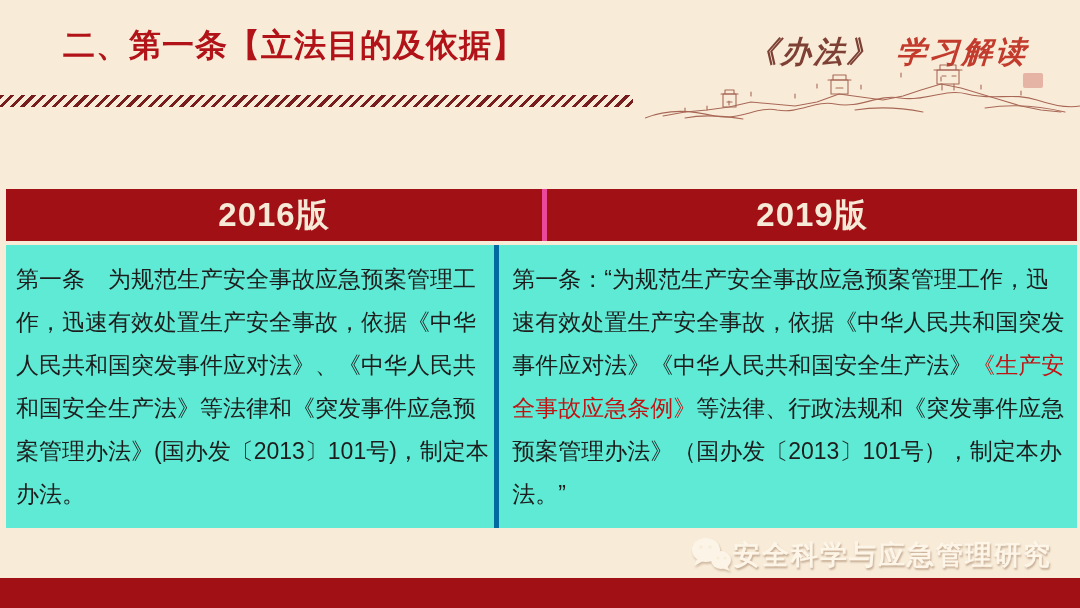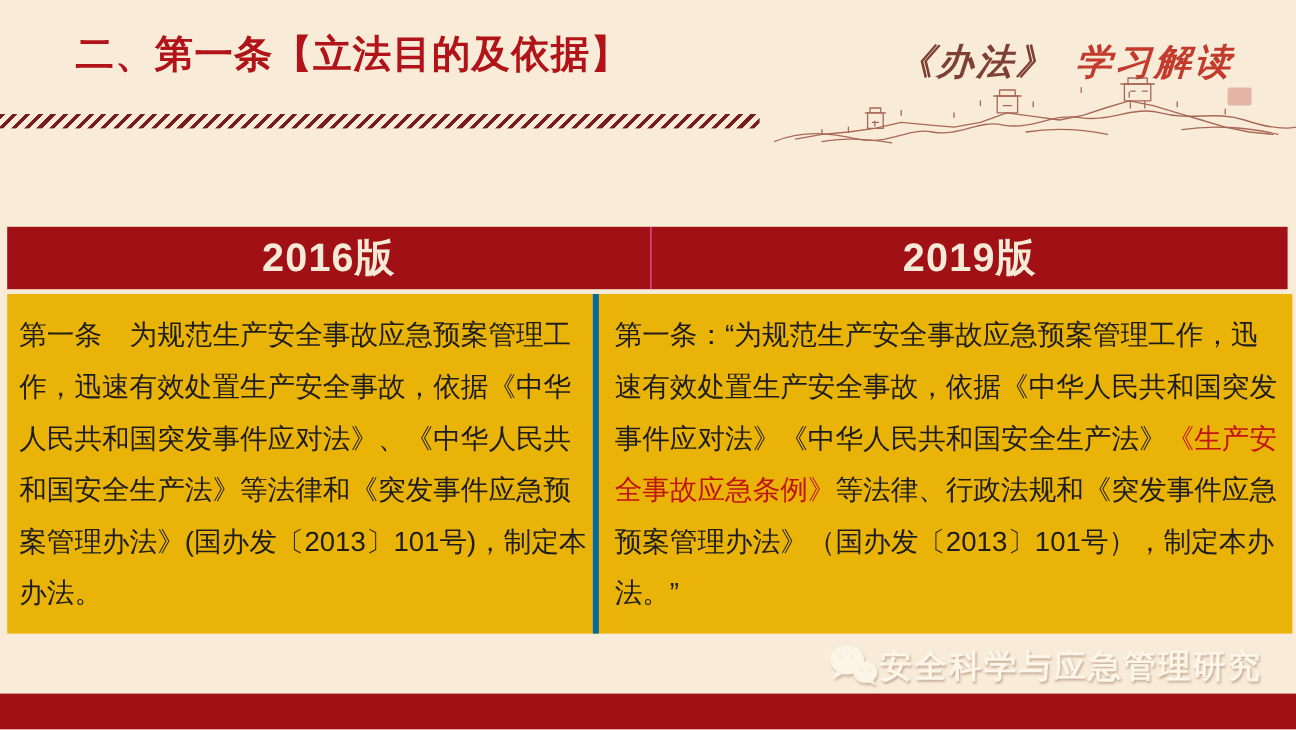--- a/index.html
+++ b/index.html
@@ -37,24 +37,24 @@
 
   
   .cmp-table{position:absolute;left:6px;top:189px;width:1071px}
   .thead{display:flex;margin-bottom:4px}
   .th{
     background:#a01015;color:#f6ead6;
     height:52px;display:flex;align-items:center;justify-content:center;
     font-size:33px;font-weight:700;letter-spacing:1px;
   }
   .th.left{width:536px}
-  .th.right{width:530px;border-left:1px solid #ec4899}
+  .th.right{width:530px;border-left:5px solid #ec4899}
   .tbody{display:flex}
   .td{
-    background:#eab308;color:#1d1d1d;
+    background:#5eead4;color:#1d1d1d;
     font-size:23px;line-height:43px;
     box-sizing:border-box;min-height:273px;
     padding:13px 5px 12px 10px;
   }
   .td.left{width:536px}
   .td.right{width:639px;border-left:5px solid #0369a1;padding-left:13px;padding-right:8px}
   .hl{color:#c01414}
 
   
   .footer{

